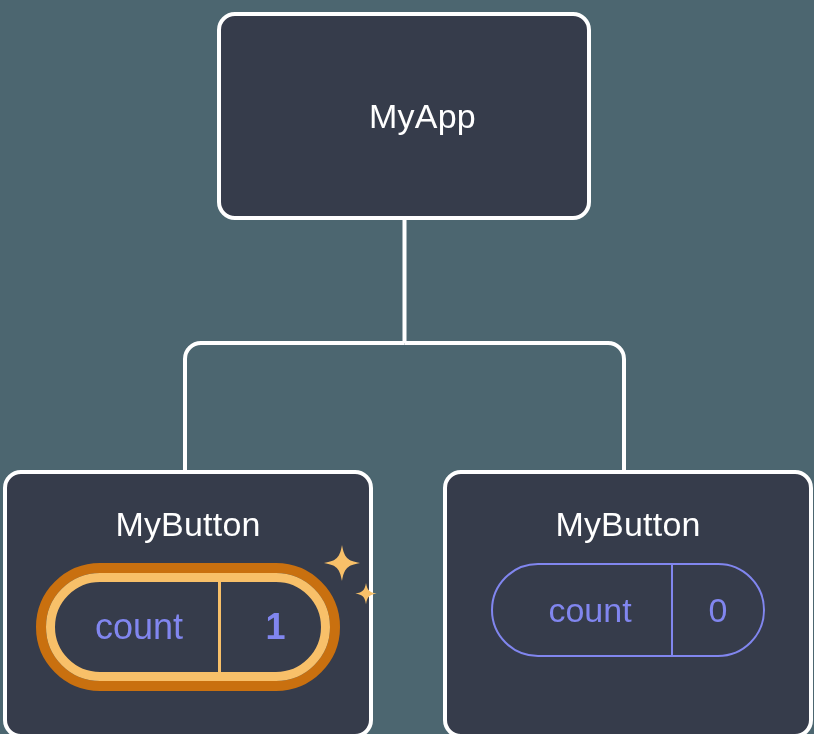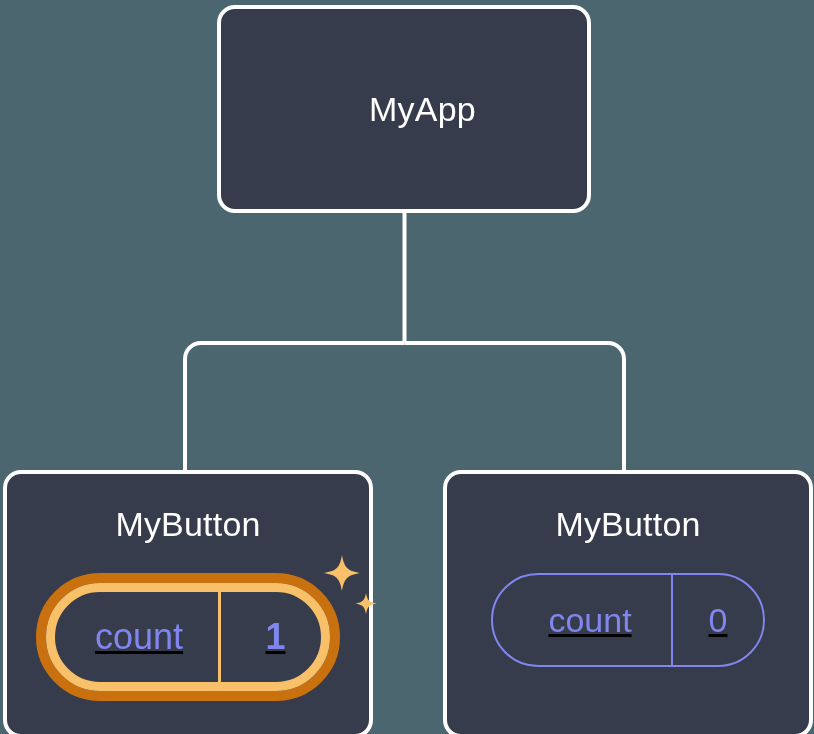--- a/index.html
+++ b/index.html
@@ -41,21 +41,21 @@
     background: #363c4b;
     border: 4px solid #ffffff;
     border-radius: 18px;
     display: flex;
     flex-direction: column;
     align-items: center;
   }
 
   .node-root {
     left: 217px;
-    top: 5px;
+    top: 12px;
     width: 374px;
     height: 208px;
     justify-content: center;
     padding-left: 37px;
   }
 
   .node-child-left {
     left: 3px;
     top: 470px;
     width: 370px;
@@ -79,25 +79,24 @@
   }
 
   .node-child-left .node-title,
   .node-child-right .node-title {
     margin-top: 33px;
   }
 
   
   .state-pill-wrap {
     position: relative;
-    margin-top: 32px;
+    margin-top: 22px;
     display: flex;
     align-items: flex-end;
     justify-content: center;
-    text-decoration: underline;
   }
 
   .state-pill {
     box-sizing: border-box;
     display: flex;
     align-items: stretch;
     height: 94px;
     border: 2px solid #8186ef;
     border-radius: 999px;
     overflow: hidden;

